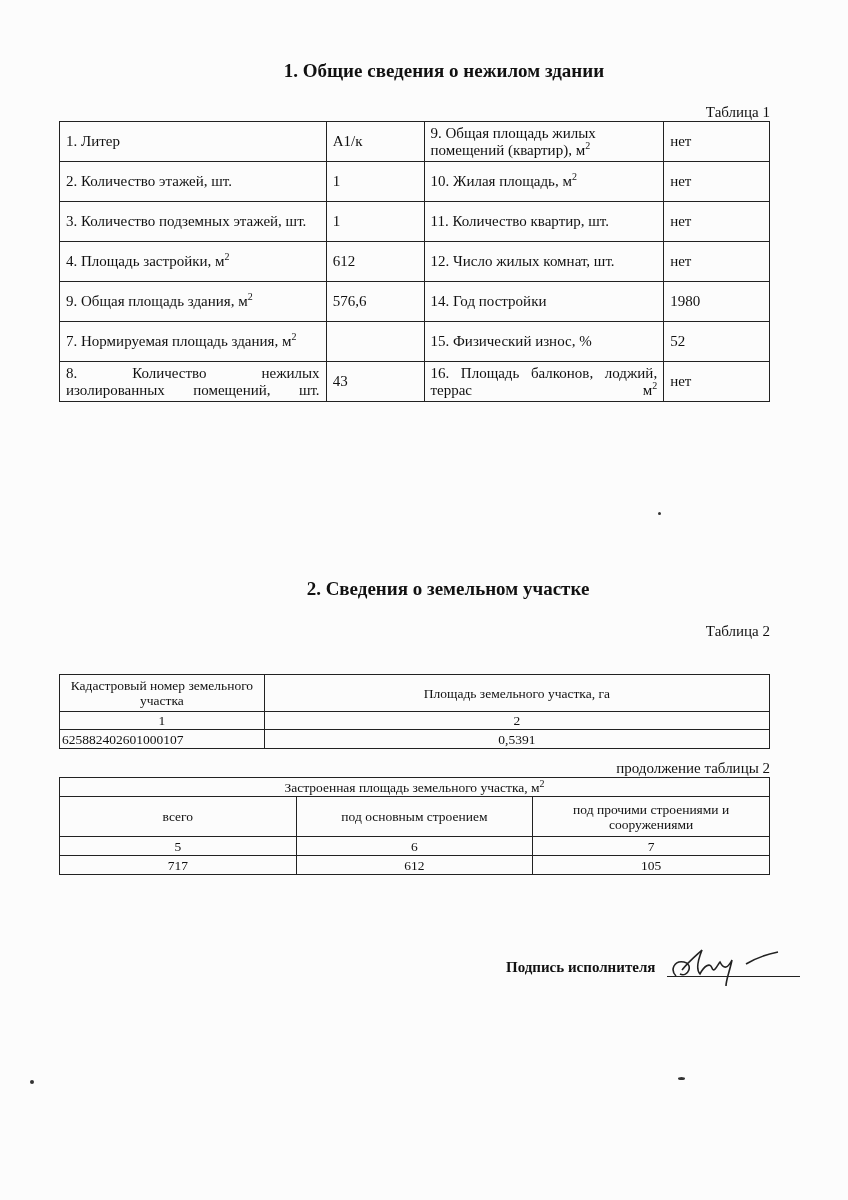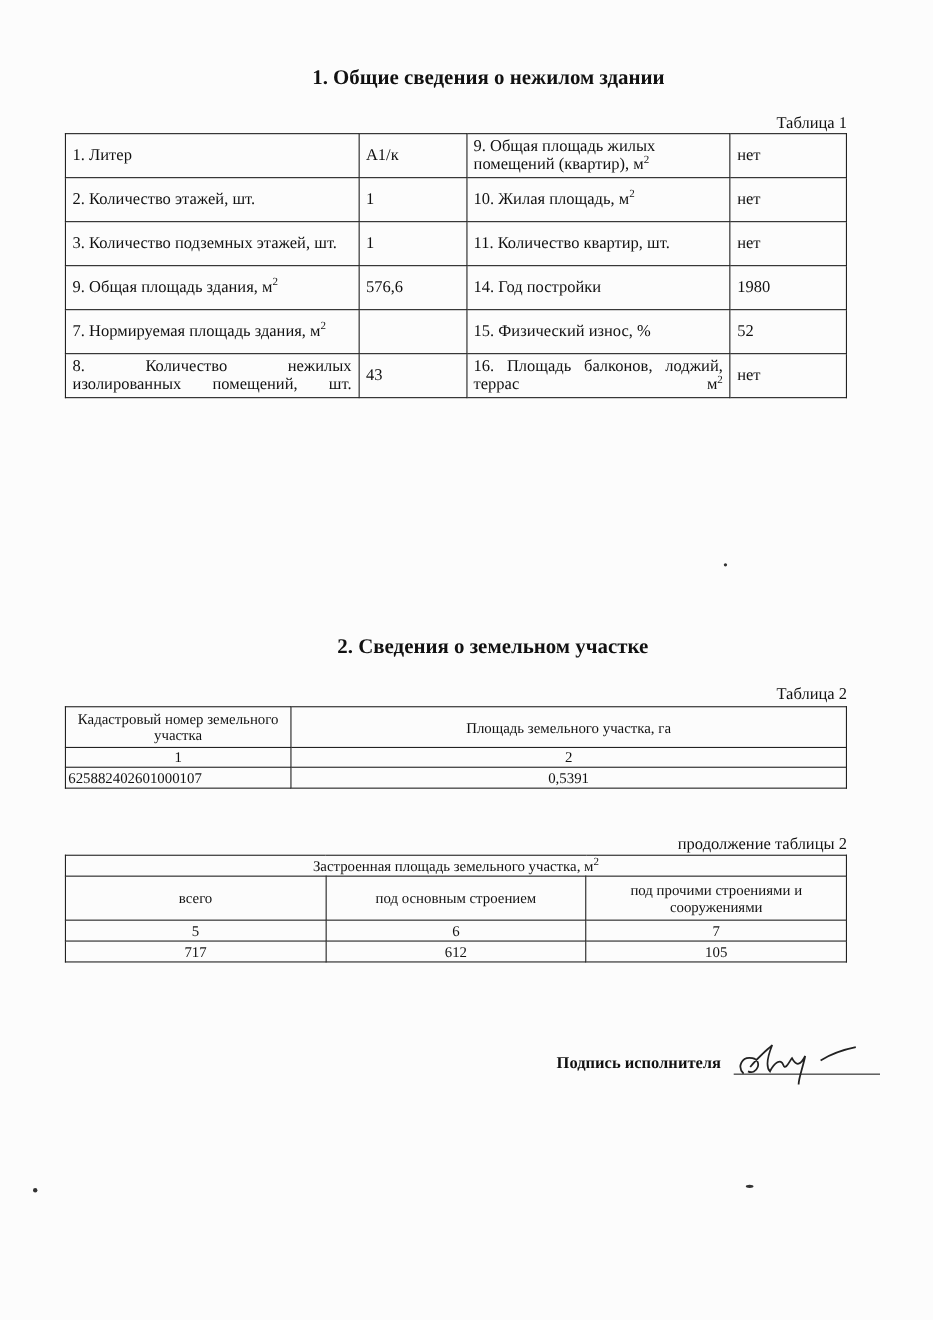--- a/index.html
+++ b/index.html
@@ -11,21 +11,21 @@
     position: absolute; left: 0; width: 848px; text-align: center;
     font-weight: bold; font-size: 19px;
   }
   .table-label { position: absolute; font-size: 15px; text-align: right; }
   table { position: absolute; border-collapse: collapse; }
   td { border: 1.5px solid #222; font-size: 15px; padding: 0 6px; line-height: 17px; }
   #t1 { left: 59px; top: 121px; width: 711px; }
   #t1 td { height: 39px; }
   #t1 td.small { font-size: 12px; padding-left: 5px; }
   #t1 td.just { text-align: justify; text-align-last: justify; }
-  #t2 { left: 59px; top: 642px; width: 711px; }
+  #t2 { left: 59px; top: 674px; width: 711px; }
   #t2 td { font-size: 13.5px; text-align: center; line-height: 15px; }
   #t3 { left: 59px; top: 777px; width: 711px; }
   #t3 td { font-size: 13.5px; text-align: center; line-height: 15px; }
   sup { font-size: 10px; line-height: 0; }
   .sig-label { position: absolute; left: 506px; top: 959px; font-size: 15px; font-weight: bold; }
   .sig-line { position: absolute; left: 667px; top: 976px; width: 133px; border-bottom: 1px solid #222; }
   .sig-mark { position: absolute; left: 668px; top: 940px; }
   .dot { position: absolute; background: #333; border-radius: 50%; }
 </style>
 </head>
@@ -51,20 +51,26 @@
       <tr>
         <td><span>2. Количество этажей, шт.</span><sup></sup></td>
         <td><span>1</span></td>
         <td><span>10. Жилая площадь, м</span><sup>2</sup></td>
         <td><span>нет</span></td>
       </tr>
       <tr>
         <td><span>3. Количество подземных этажей, шт.</span><sup></sup></td>
         <td><span>1</span></td>
         <td><span>11. Количество квартир, шт.</span><sup></sup></td>
+        <td><span>нет</span></td>
+      </tr>
+      <tr>
+        <td><span>4. Площадь застройки, м</span><sup>2</sup></td>
+        <td><span>612</span></td>
+        <td><span>12. Число жилых комнат, шт.</span><sup></sup></td>
         <td><span>нет</span></td>
       </tr>
       <tr>
         <td><span>9. Общая площадь здания, м</span><sup>2</sup></td>
         <td><span>576,6</span></td>
         <td><span>14. Год постройки</span><sup></sup></td>
         <td><span>1980</span></td>
       </tr>
       <tr>
         <td><span>7. Нормируемая площадь здания, м</span><sup>2</sup></td>

